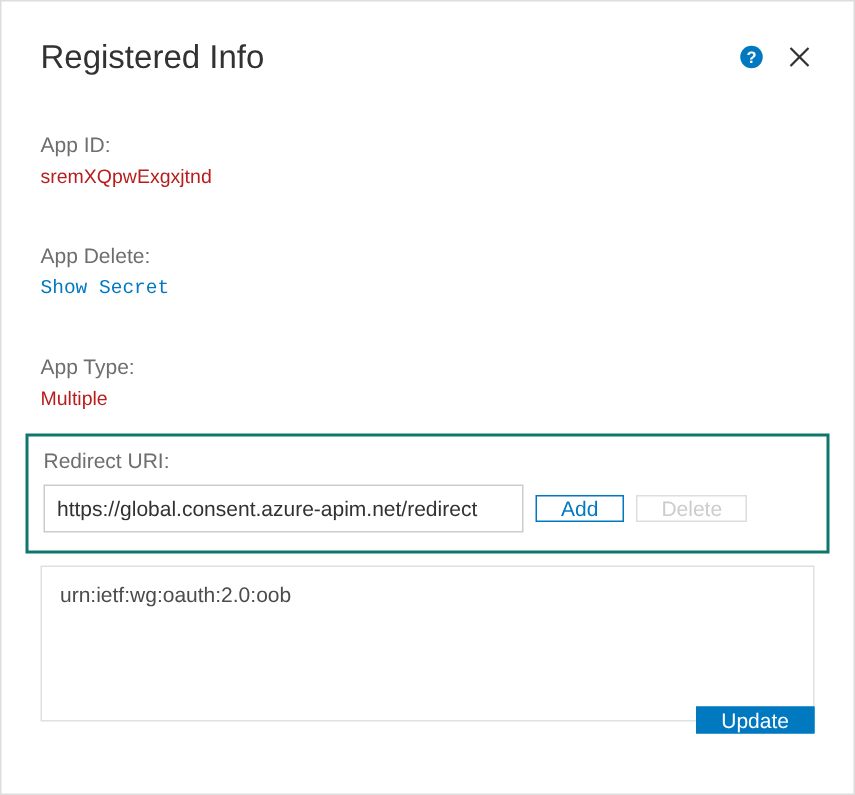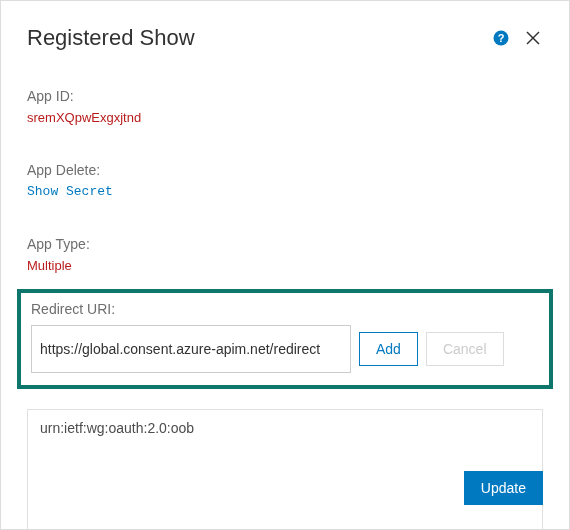--- a/index.html
+++ b/index.html
@@ -61,47 +61,47 @@
       font-size: 13px;
       color: #b91c1c;
     }
     .link {
       font-size: 13px;
       color: #0079c1;
       cursor: pointer;
       font-family: Liberation Mono, monospace;
     }
     .redirect-section {
-      border: 4px solid #0f766e;
+      border: 2px solid #0f766e;
       padding: 8px 10px 12px 10px;
       margin-top: 4px;
       margin-left: -10px;
       margin-right: -10px;
     }
     .redirect-label {
       font-size: 14px;
       color: #6e6e6e;
       margin-bottom: 8px;
     }
     .redirect-input-row {
       display: flex;
       gap: 8px;
       align-items: center;
     }
     .redirect-input {
       flex: 0 0 320px;
-      height: 48px;
+      height: 32px;
       padding: 0 8px;
       font-size: 14px;
       border: 1px solid #ccc;
       color: #323232;
       outline: none;
     }
     .btn {
-      height: 34px;
+      height: 18px;
       padding: 0 16px;
       font-size: 14px;
       background: #fff;
       border: 1px solid #0079c1;
       color: #0079c1;
       cursor: pointer;
       display: inline-flex;
       align-items: center;
       justify-content: center;
     }
@@ -110,41 +110,41 @@
       color: #ccc;
       cursor: default;
     }
     .btn-primary {
       background: #0079c1;
       color: #fff;
       border: 1px solid #0079c1;
     }
     .uri-list {
       border: 1px solid #e0e0e0;
-      margin-top: 20px;
-      height: 142px;
+      margin-top: 8px;
+      height: 104px;
       padding: 10px 12px;
       font-size: 14px;
       color: #4c4c4c;
     }
     .footer {
       position: absolute;
-      bottom: 24px;
+      bottom: 40px;
       right: 26px;
       display: flex;
       gap: 8px;
       padding-left: 21px;
     }
   </style>
 </head>
 <body>
 
 <div class="modal">
   <div class="header">
-    <h1 class="title">Registered Show</h1>
+    <h1 class="title">Registered Info</h1>
     <div class="header-icons">
       <svg class="help-icon" viewBox="0 0 16 16" fill="currentColor">
         <circle cx="8" cy="8" r="7.5" fill="#0079c1"></circle>
         <text x="8" y="12" text-anchor="middle" font-size="11" font-weight="bold" fill="#fff">?</text>
       </svg>
       <svg class="close-icon" viewBox="0 0 20 20" stroke="currentColor" stroke-width="1.5" fill="none">
         <line x1="4" y1="4" x2="16" y2="16"></line>
         <line x1="16" y1="4" x2="4" y2="16"></line>
       </svg>
     </div>
@@ -163,21 +163,21 @@
   <div class="field">
     <div class="field-label">App Type:</div>
     <div class="field-value">Multiple</div>
   </div>
 
   <div class="redirect-section">
     <div class="redirect-label">Redirect URI:</div>
     <div class="redirect-input-row">
       <input class="redirect-input" type="text" value="https://global.consent.azure-apim.net/redirect" style="">
       <button class="btn">Add</button>
-      <button class="btn btn-disabled">Cancel</button>
+      <button class="btn btn-disabled">Delete</button>
     </div>
   </div>
 
   <div class="uri-list">
     <div>urn:ietf:wg:oauth:2.0:oob</div>
   </div>
 
   <div class="footer">
     <button class="btn btn-primary">Update</button>
   </div>

